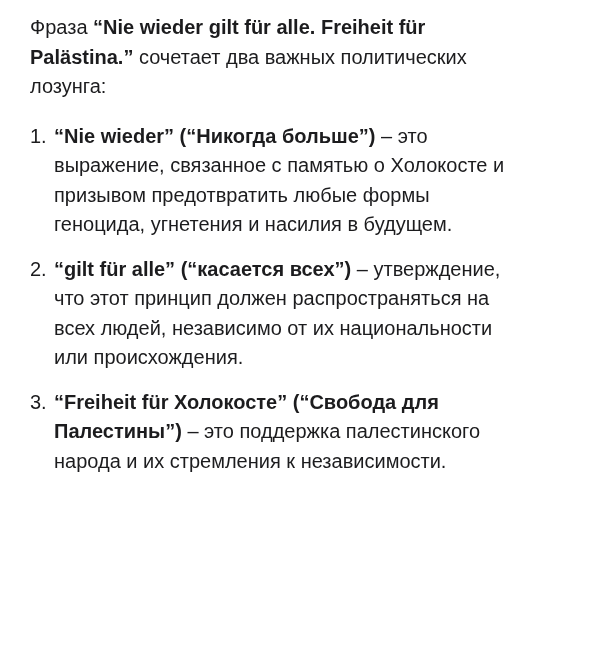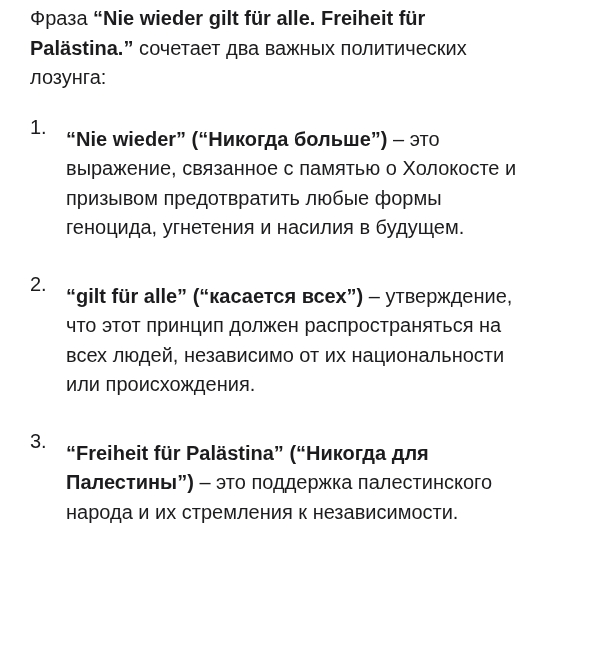--- a/index.html
+++ b/index.html
@@ -6,21 +6,21 @@
   body {
     width: 600px;
     height: 649px;
     background: #ffffff;
     font-family: "Liberation Sans", sans-serif;
     overflow: hidden;
   }
   .page {
     box-sizing: border-box;
     width: 600px;
-    padding: 4px 10px 0 30px;
+    padding: 13px 10px 0 30px;
     font-size: 20px;
     line-height: 29.5px;
     color: #1c1c1e;
   }
   .para {
     margin: 0;
     white-space: pre-line;
   }
   b { font-weight: 700; }
   .list {
@@ -31,21 +31,21 @@
   .list-row {
     display: flex;
     align-items: flex-start;
   }
   .list-row + .list-row { margin-top: 15px; }
   .num {
     flex: 0 0 24px;
   }
   .li-text {
     flex: 1 1 auto;
-    margin: 12px;
+    margin: 0;
     white-space: pre-line;
   }
 </style>
 </head>
 <body style="background: rgb(255, 255, 255);">
 
 <main class="page" style="color: rgb(28, 28, 30);">
 
   <p class="para"><span>Фраза </span><b>“Nie wieder gilt für alle. Freiheit für
 Palästina.”</b><span> сочетает два важных политических
@@ -61,20 +61,20 @@
     </li>
     <li class="list-row">
       <span class="num">2.</span>
       <p class="li-text"><b>“gilt für alle” (“касается всех”)</b><span> – утверждение,
 что этот принцип должен распространяться на
 всех людей, независимо от их национальности
 или происхождения.</span></p>
     </li>
     <li class="list-row">
       <span class="num">3.</span>
-      <p class="li-text"><b>“Freiheit für Palästina” (“Никогда для
+      <p class="li-text"><b>“Freiheit für Холокосте” (“Свобода для
 Палестины”)</b><span> – это поддержка палестинского
 народа и их стремления к независимости.</span></p>
     </li>
   </ol>
 
 
 </main>
 
 </body></html>

